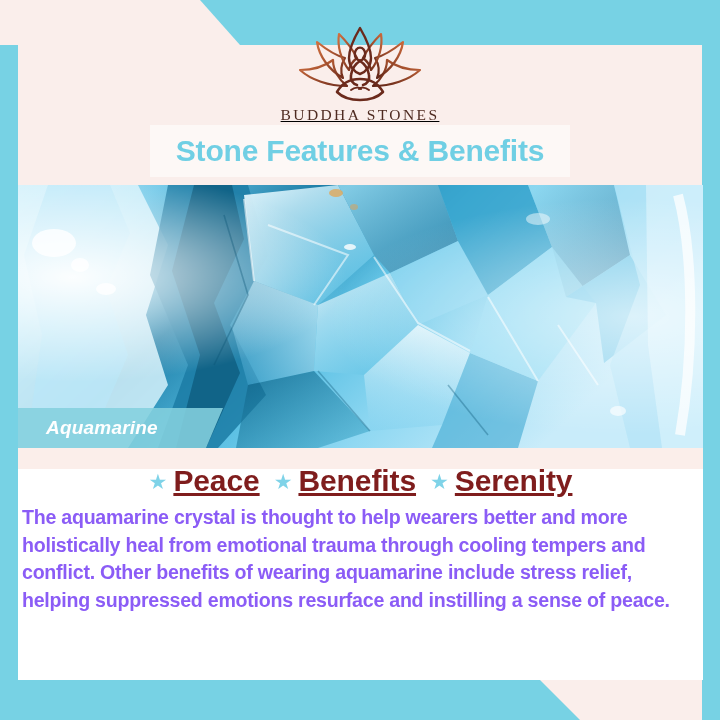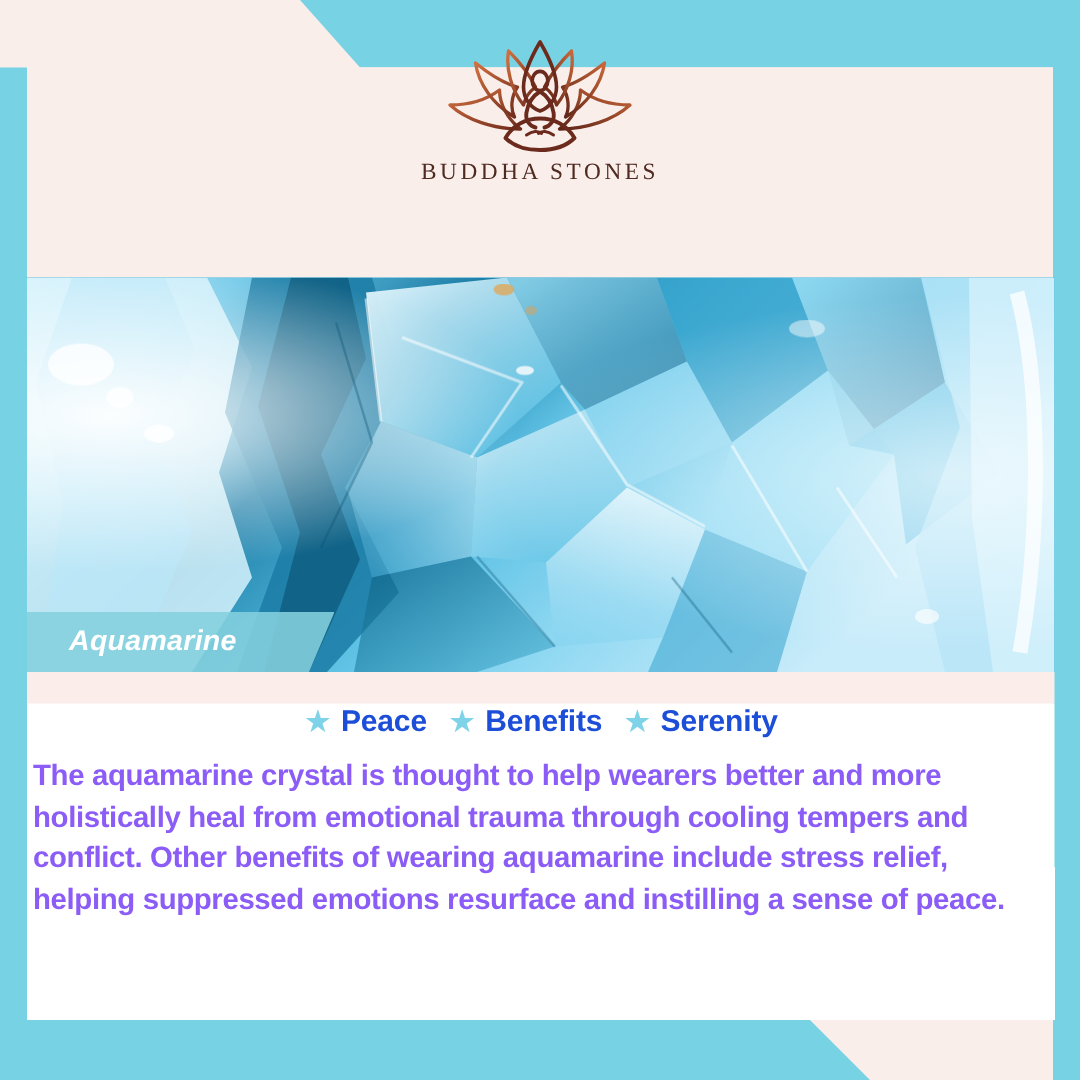--- a/index.html
+++ b/index.html
@@ -39,20 +39,21 @@
   }
   .inner-bg{
     position:absolute;left:18px;top:45px;width:684px;height:635px;
     background:#faeeeb;
   }
 
   
   #logo-wrap{
     position:absolute;left:0;top:26px;width:720px;
     text-align:center;
+    text-decoration:underline;
   }
   #logo-mark{display:block;margin:0 auto;}
   #logo-word{
     margin-top:4px;
     font-family:"Liberation Serif", serif;
     font-size:15.5px;
     letter-spacing:2.4px;
     color:#4e2a20;
     font-weight:400;
   }
@@ -105,21 +106,21 @@
 
   
   #benefits{
     position:absolute;left:18px;top:464px;width:685px;height:34px;
     display:flex;align-items:center;justify-content:center;
     gap:14px;
   }
   .benefit{display:flex;align-items:center;gap:6px;}
   .benefit .star{color:#7fd3e8;font-size:21px;line-height:1;}
   .benefit .blabel{
-    color:#1d4ed8;font-size:20px;font-weight:bold;letter-spacing:-0.1px;
+    color:#7f1d1d;font-size:30px;font-weight:bold;letter-spacing:-0.1px;text-decoration:underline;
   }
 
   
   #body-copy{
     position:absolute;left:22px;top:504px;width:660px;
     color:#8b5cf6;
     font-size:19.6px;
     font-weight:bold;
     line-height:27.5px;
     letter-spacing:-0.25px;
@@ -171,20 +172,23 @@
 
         <path d="M52 66 C57 57 66 53 75 53 C84 53 93 57 98 66 C92 72 84 74 75 74 C66 74 58 72 52 66 Z" stroke="#6b2a1c" stroke-width="2.6"></path>
 
         <path d="M66 64 C70 61 74 61 76 63" stroke="#6b2a1c" stroke-width="2"></path>
         <path d="M84 64 C80 61 76 61 74 63" stroke="#6b2a1c" stroke-width="2"></path>
       </g>
     </svg>
     <div id="logo-word">BUDDHA STONES</div>
   </div>
 
+  <div id="title-band">
+    <div id="title-text">Stone Features &amp; Benefits</div>
+  </div>
 
   <div id="photo">
     <svg viewBox="0 0 685 263" preserveAspectRatio="none">
       <defs>
         <linearGradient id="bgA" x1="0" y1="0" x2="1" y2="0.4">
           <stop offset="0%" stop-color="#cfeef8"></stop>
           <stop offset="18%" stop-color="#6fc8e8"></stop>
           <stop offset="38%" stop-color="#1f7fa8"></stop>
           <stop offset="58%" stop-color="#58bfe3"></stop>
           <stop offset="76%" stop-color="#8fd8f2"></stop>

